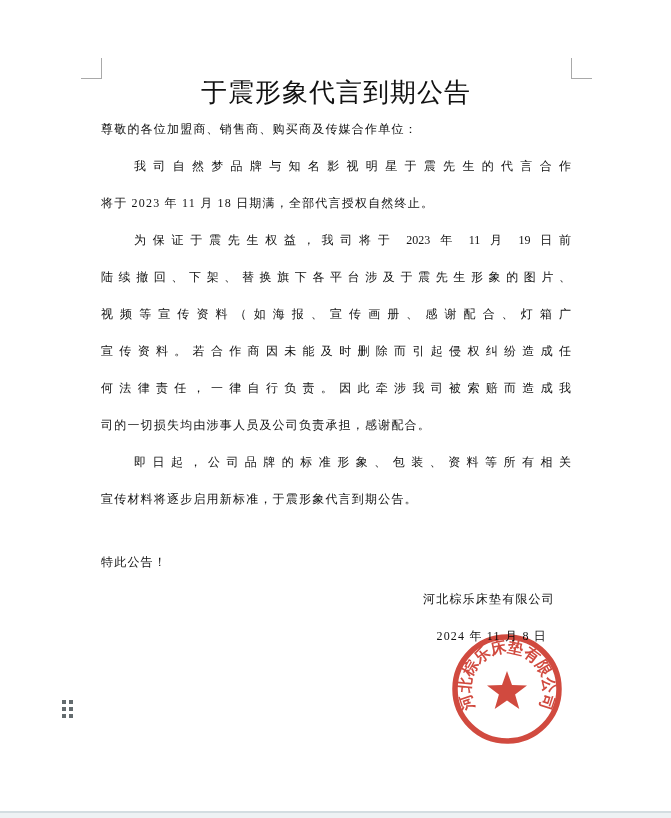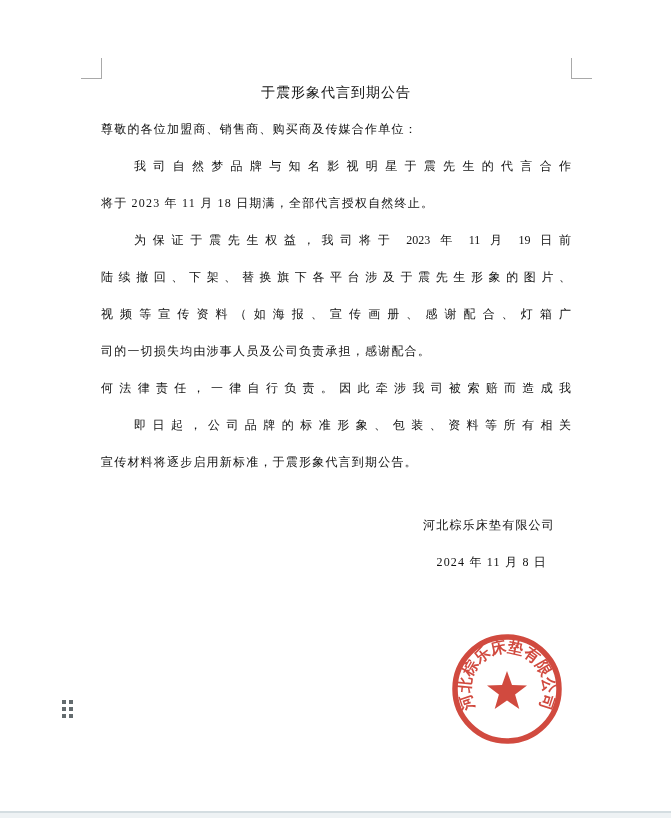--- a/index.html
+++ b/index.html
@@ -10,21 +10,21 @@
   .crop{position:absolute;background:#a9a9a9;}
   .crop.v{width:1px;height:21px;top:58px;}
   .crop.h{height:1px;width:21px;top:78px;}
 
   
   .doc{position:absolute;left:101px;top:74px;width:470px;}
   .line{font-size:12px;line-height:37px;height:37px;letter-spacing:1.2px;
         text-align:justify;white-space:nowrap;}
   .line.j{letter-spacing:0;text-align-last:justify;white-space:normal;}
   .line.indent{padding-left:33px;}
-  .title{font-size:14px;line-height:37px;height:37px;text-align:center;
+  .title{font-size:26px;line-height:37px;height:37px;text-align:center;
          letter-spacing:1px;font-weight:400;margin:0;}
   .spacer{height:26px;}
   .sig-company{text-align:right;padding-right:16px;}
   .sig-date{text-align:right;padding-right:24px;}
 
   
   .seal{position:absolute;left:447px;top:629px;width:120px;height:120px;
         opacity:.92;mix-blend-mode:multiply;pointer-events:none;}
   .seal text{font-family:"Liberation Serif","DejaVu Serif",serif;font-weight:bold;}
 
@@ -46,25 +46,27 @@
 <div class="crop h" style="left:571px"></div>
 
 <div class="doc">
   <h1 class="title">于震形象代言到期公告</h1>
   <div class="line">尊敬的各位加盟商、销售商、购买商及传媒合作单位：</div>
   <div class="line j indent">我司自然梦品牌与知名影视明星于震先生的代言合作</div>
   <div class="line">将于 2023 年 11 月 18 日期满，全部代言授权自然终止。</div>
   <div class="line j indent">为保证于震先生权益，我司将于 2023 年 11 月 19 日前</div>
   <div class="line j">陆续撤回、下架、替换旗下各平台涉及于震先生形象的图片、</div>
   <div class="line j">视频等宣传资料（如海报、宣传画册、感谢配合、灯箱广</div>
+  <div class="line j">宣传资料。若合作商因未能及时删除而引起侵权纠纷造成任</div>
+  <div class="line j">何法律责任，一律自行负责。因此牵涉我司被索赔而造成我</div>
   <div class="line">司的一切损失均由涉事人员及公司负责承担，感谢配合。</div>
-  <div class="line j">何法律责任，一律自行负责。因此牵涉我司被索赔而造成我</div>
   <div class="line j indent">即日起，公司品牌的标准形象、包装、资料等所有相关</div>
   <div class="line">宣传材料将逐步启用新标准，于震形象代言到期公告。</div>
   <div class="spacer"></div>
+  <div class="line">特此公告！</div>
   <div class="line sig-company">河北棕乐床垫有限公司</div>
   <div class="line sig-date">2024 年 11 月 8 日</div>
 </div>
 
 <svg class="seal" viewBox="-60 -60 120 120">
   <circle cx="0" cy="0" r="52" fill="none" stroke-width="5.5" stroke="#cd3a2e"></circle>
   <polygon transform="translate(0,3)" points="0,-21 5,-6.9 20,-6.5 8.1,2.6 12.3,17 0,8.5 -12.3,17 -8.1,2.6 -20,-6.5 -5,-6.9" fill="#cd3a2e"></polygon>
   <defs>
     <path id="sealArc" d="M -29.2,22.8 A 37,37 0 1 1 29.2,22.8" fill="none"></path>
   </defs>

